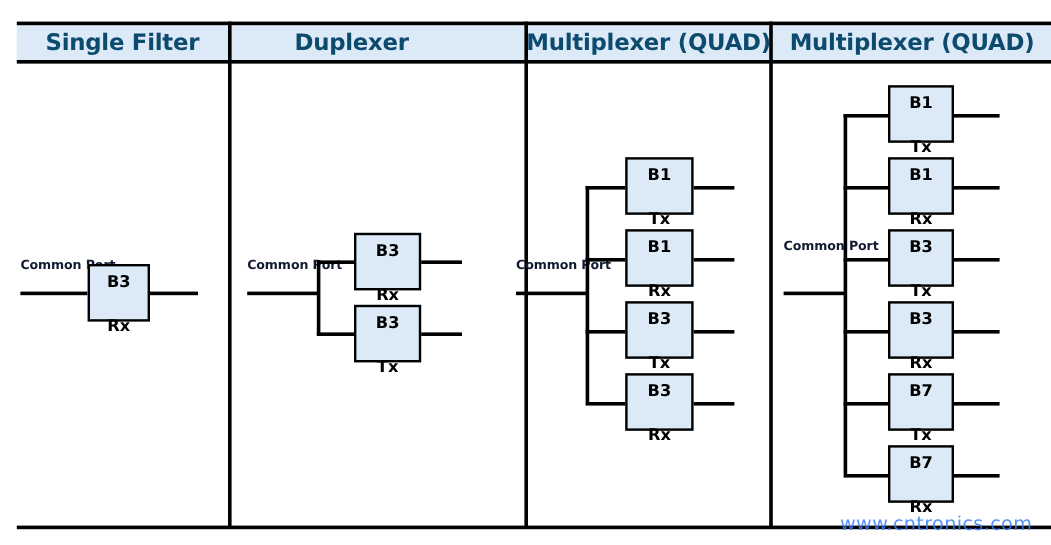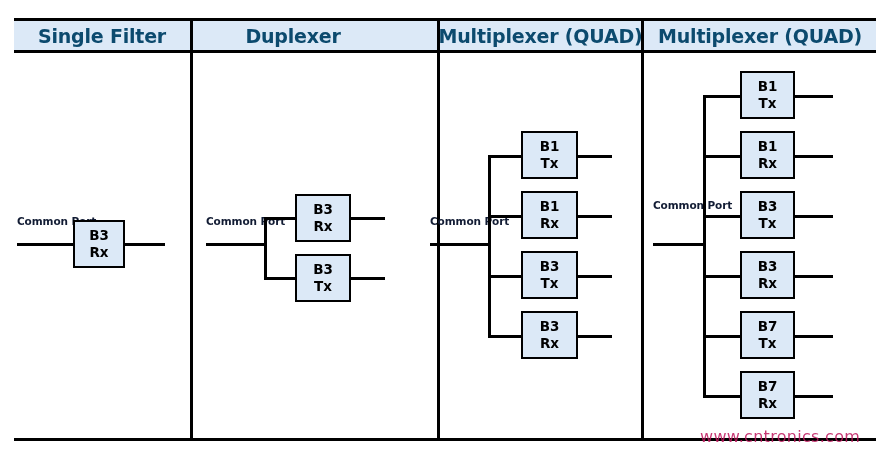--- a/index.html
+++ b/index.html
@@ -30,37 +30,37 @@
   
   .bottom-rule{position:absolute;left:14px;top:438px;width:862px;height:3px;background:#000;}
 
   
   .fbox{
     position:absolute;box-sizing:border-box;
     background:#dce9f7;border:2.5px solid #000;
     display:flex;flex-direction:column;align-items:center;justify-content:center;
     color:#000;font-size:13.5px;font-weight:700;line-height:1.25;
   }
-  .fbox .ln{display:block;}
+  .fbox .ln{display:block;margin-top:20px;}
 
   
   .wire{position:absolute;background:#000;}
   .wire-h{height:2.5px;}
   .wire-v{width:2.5px;}
 
   
   .cport{
     position:absolute;color:#111b33;font-size:10.5px;font-weight:700;
     line-height:1.12;white-space:nowrap;letter-spacing:-0.1px;
   }
 
   
   .watermark{
     position:absolute;left:700px;top:427px;
-    color:#be185d;font-size:16px;font-weight:400;letter-spacing:0.3px;
+    color:#3b82f6;font-size:16px;font-weight:400;letter-spacing:0.3px;
     white-space:nowrap;opacity:.85;
   }
 </style>
 </head>
 <body>
 
 <div id="stage">
 
   <div class="header-band">
     <div class="header-cell" style="left:0px;width:176px;">Single Filter</div>

